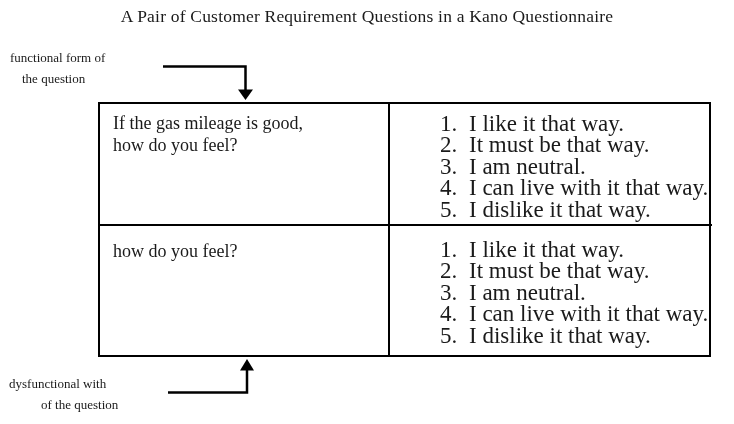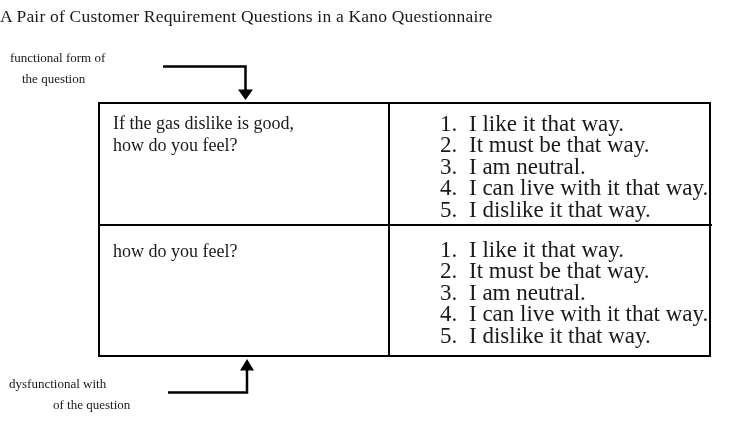--- a/index.html
+++ b/index.html
@@ -18,33 +18,34 @@
     height: 424px;
     background: var(--background);
     color: var(--ink);
     overflow: hidden;
   }
   .title {
     position: absolute;
     top: 6px;
     left: 0;
     width: 734px;
+    text-align: center;
     font-size: 17.5px;
     letter-spacing: 0.2px;
   }
   .annot {
     position: absolute;
     font-size: 13px;
     line-height: 21px;
     white-space: nowrap;
   }
   .annot-functional { left: 10px; top: 47px; }
   .annot-functional .l2 { margin-left: 12px; font-family: Liberation Serif, serif; }
   .annot-dysfunctional { left: 9px; top: 373px; }
-  .annot-dysfunctional .l2 { margin-left: 44px; }
+  .annot-dysfunctional .l2 { margin-left: 32px; }
   .annot span { display: block; }
 
   .kano-table {
     position: absolute;
     left: 98px;
     top: 102px;
     width: 613px;
     height: 255px;
     border: 2px solid var(--border);
     display: grid;
@@ -103,21 +104,21 @@
     </g>
     <g stroke="#000" stroke-width="2.5" fill="#000">
       <polyline points="168,392.5 247,392.5 247,370" fill="none"></polyline>
       <polygon points="240,370.5 254,370.5 247,359" stroke="none"></polygon>
     </g>
   </svg>
 
   <div class="kano-table">
 
     <div class="cell cell-q row1">
-      <span style="display:block">If the gas dislike is good,</span>
+      <span style="display:block">If the gas mileage is good,</span>
       <span style="display:block">how do you feel?</span>
     </div>
 
     <div class="cell cell-opts row1">
       <ul class="opts">
         <li class="opt"><span class="num">1.</span><span>I like it that way.</span></li>
         <li class="opt"><span class="num">2.</span><span>It must be that way.</span></li>
         <li class="opt"><span class="num">3.</span><span>I am neutral.</span></li>
         <li class="opt"><span class="num">4.</span><span>I can live with it that way.</span></li>
         <li class="opt"><span class="num">5.</span><span>I dislike it that way.</span></li>

